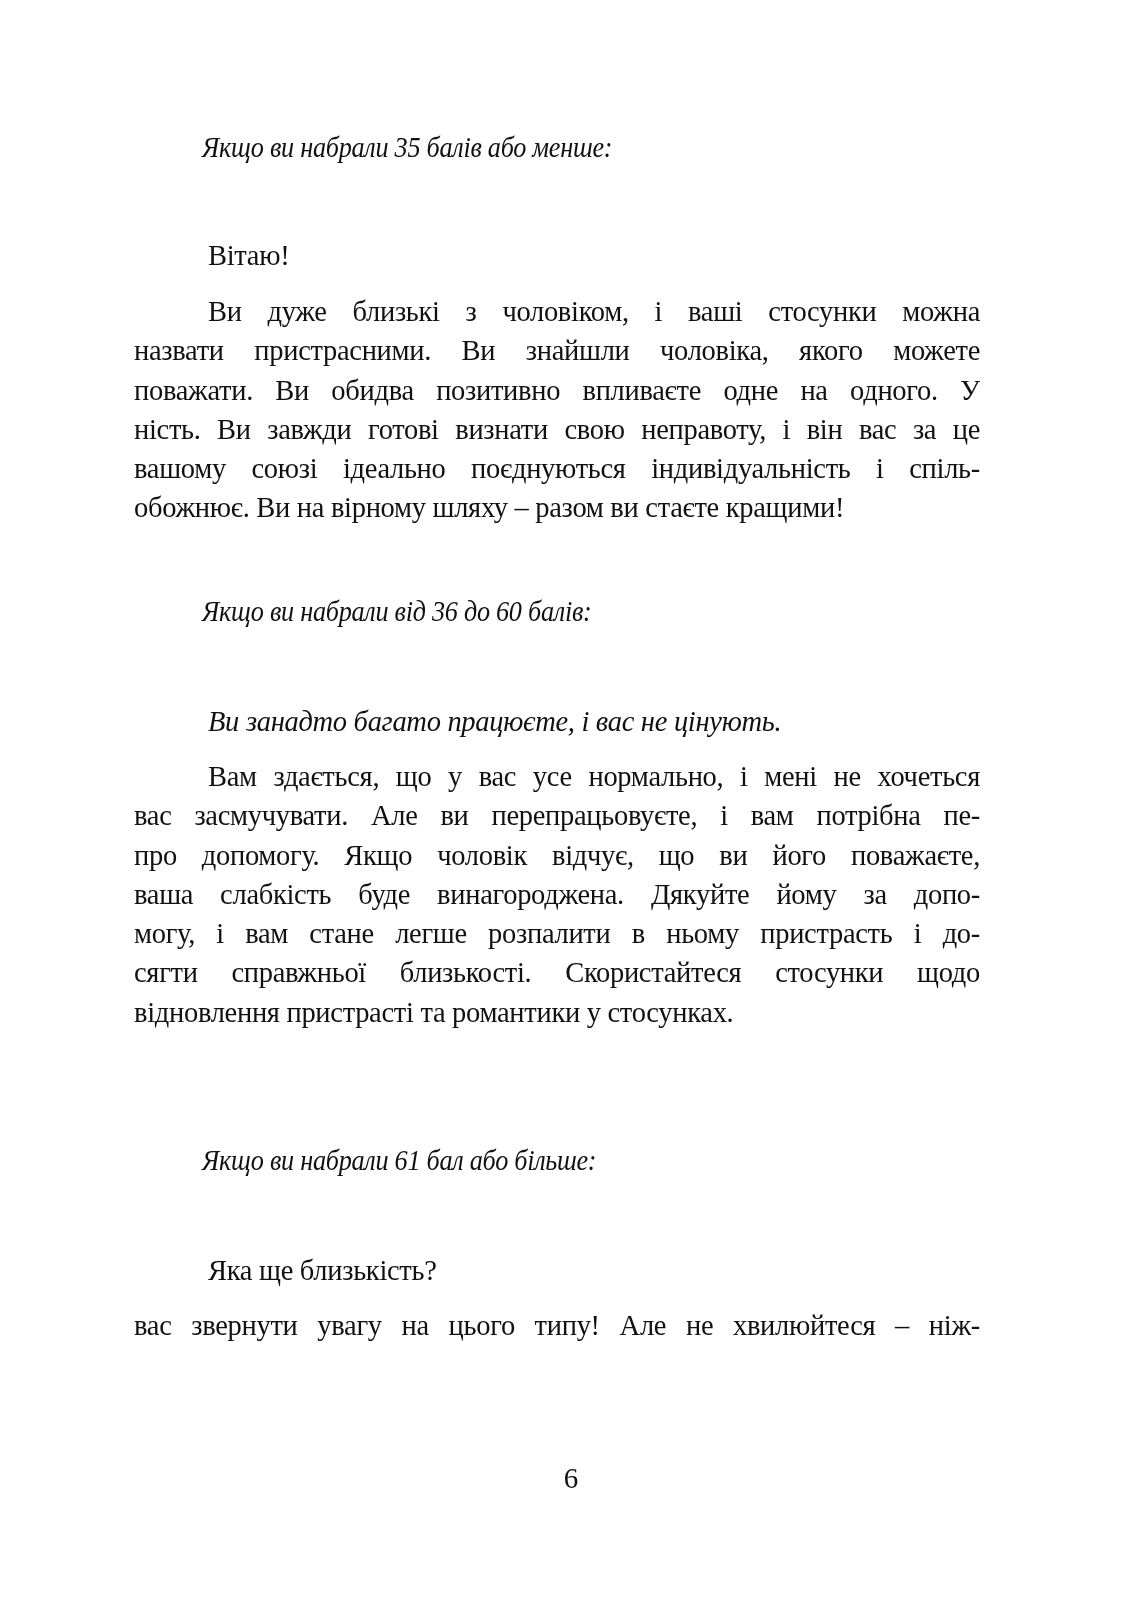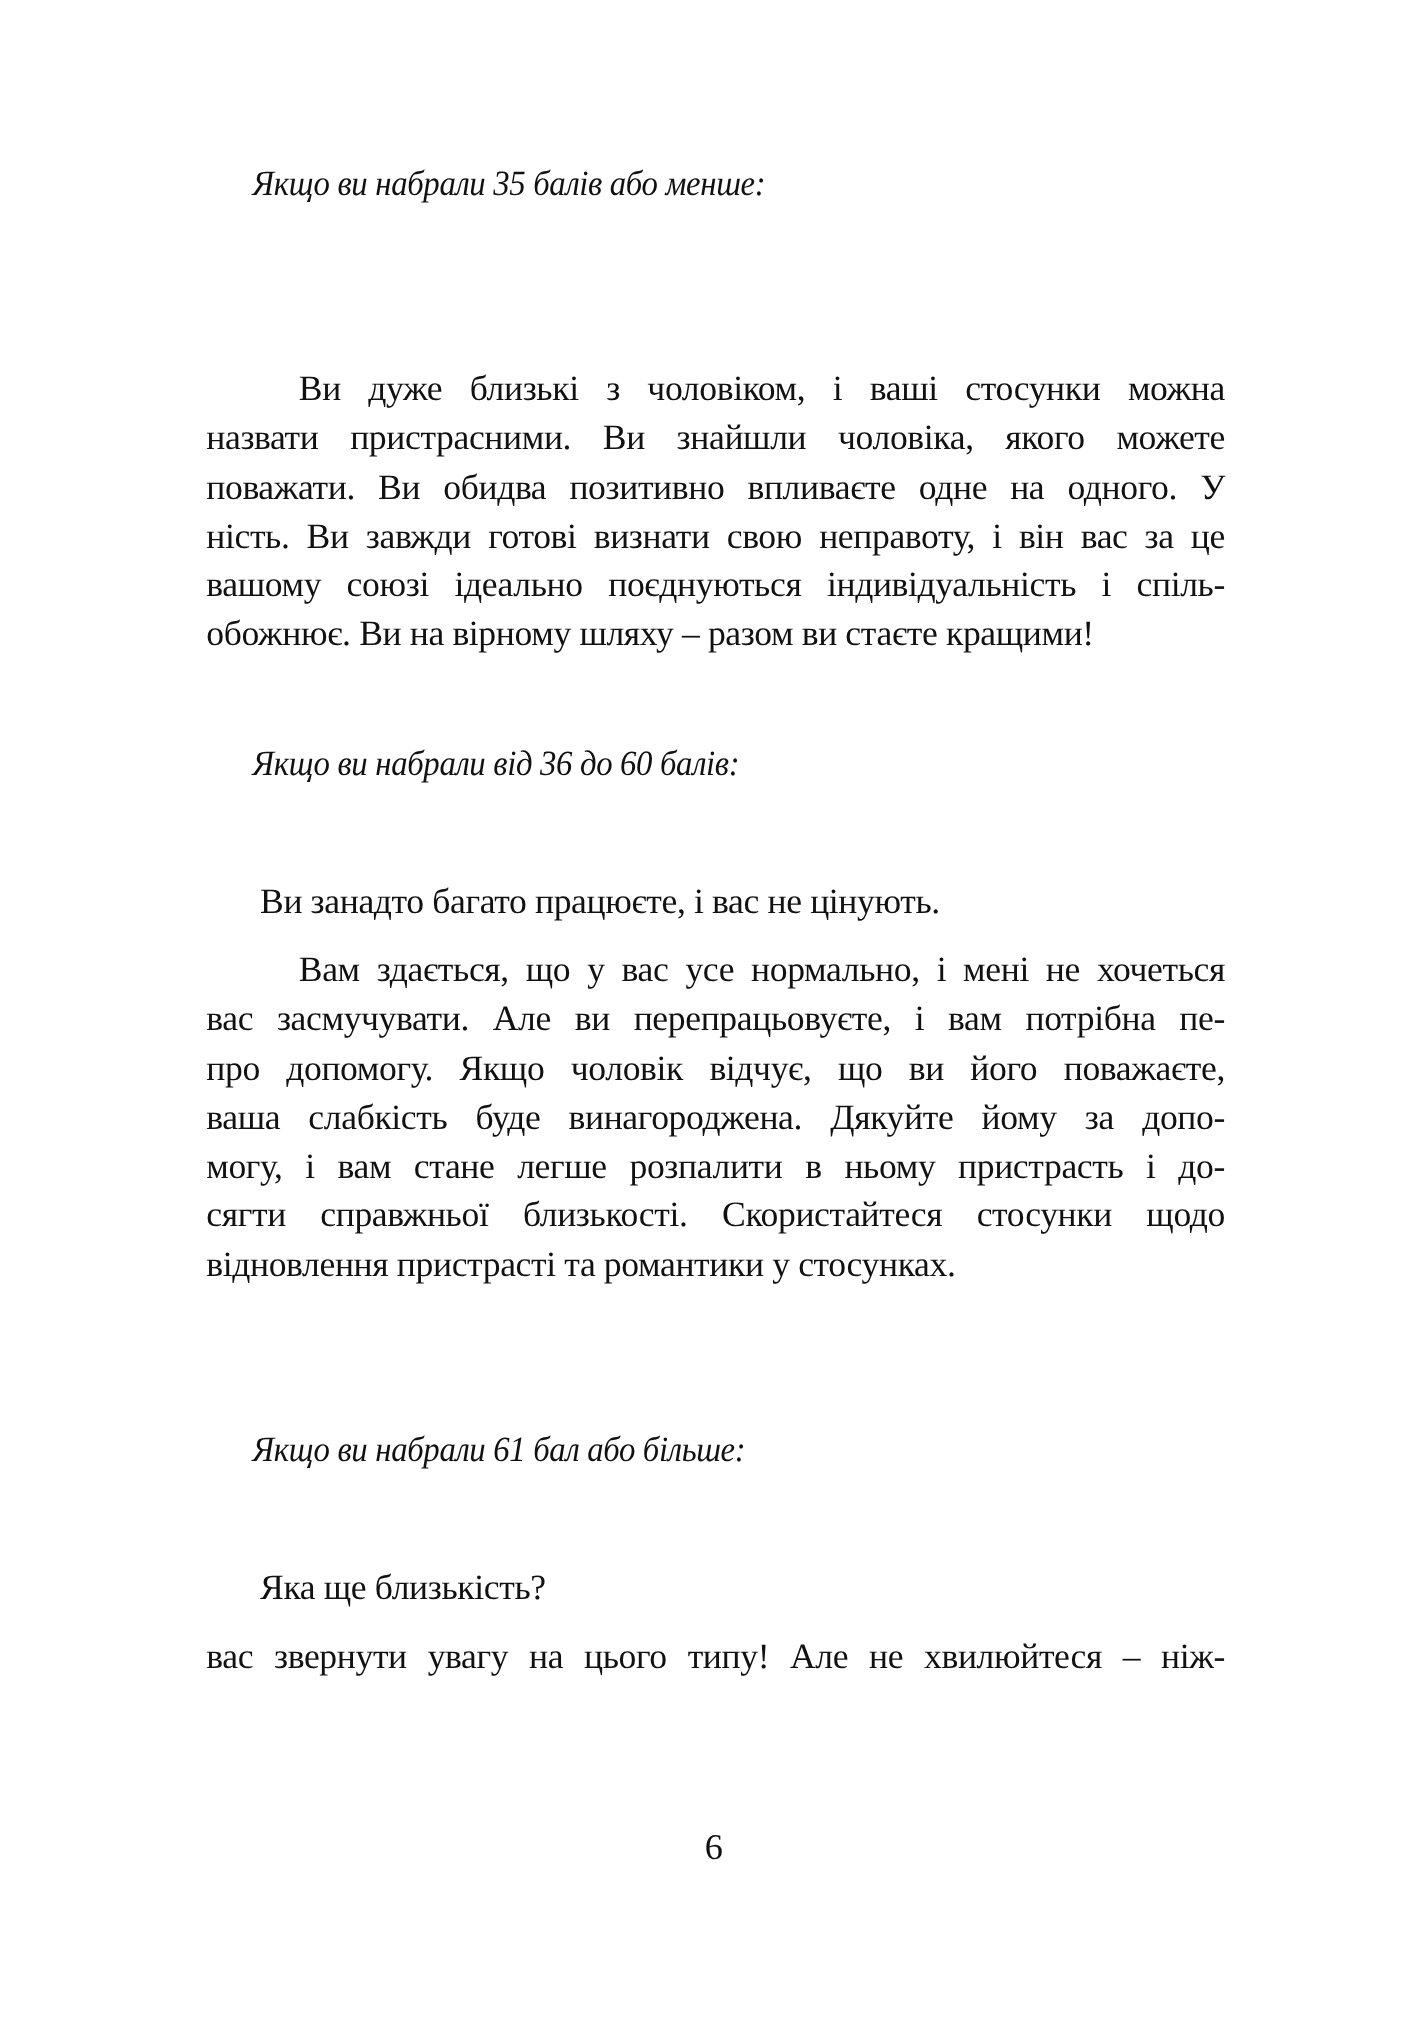--- a/index.html
+++ b/index.html
@@ -41,21 +41,20 @@
     }
     .para {
       text-align: justify;
       text-align-last: left;
     }
     .para .line {
       display: block;
       text-align: justify;
       text-align-last: justify;
       white-space: nowrap;
-      margin-left: 31px;
     }
     .para .line.last {
       text-align-last: left;
     }
     .para .line.indent {
       padding-left: 74px;
     }
     .page-number {
       position: absolute;
       top: 1462px;
@@ -64,31 +63,32 @@
       text-align: center;
       font-size: 29px;
     }
   </style>
 </head>
 <body>
 
 <div class="page">
 
   <div class="block heading" style="top:128px;">Якщо ви набрали 35 балів або менше:</div>
+  <div class="block first-line" style="top:236px;">Вітаю!</div>
   <div class="block para" style="top:292px;">
     <span class="line indent">Ви дуже близькі з чоловіком, і ваші стосунки можна</span>
     <span class="line">назвати пристрасними. Ви знайшли чоловіка, якого можете</span>
     <span class="line">поважати. Ви обидва позитивно впливаєте одне на одного. У</span>
     <span class="line">ність. Ви завжди готові визнати свою неправоту, і він вас за це</span>
     <span class="line">вашому союзі ідеально поєднуються індивідуальність і спіль-</span>
     <span class="line last">обожнює. Ви на вірному шляху – разом ви стаєте кращими!</span>
   </div>
 
   <div class="block heading" style="top:592px;">Якщо ви набрали від 36 до 60 балів:</div>
-  <div class="block first-line" style="top:702px;">Ви занадто багато працюєте, і вас не цінують.</div>
+  <div class="block first-line" style="top:702px;font-style:italic;">Ви занадто багато працюєте, і вас не цінують.</div>
   <div class="block para" style="top:757px;">
     <span class="line indent">Вам здається, що у вас усе нормально, і мені не хочеться</span>
     <span class="line">вас засмучувати. Але ви перепрацьовуєте, і вам потрібна пе-</span>
     <span class="line">про допомогу. Якщо чоловік відчує, що ви його поважаєте,</span>
     <span class="line">ваша слабкість буде винагороджена. Дякуйте йому за допо-</span>
     <span class="line">могу, і вам стане легше розпалити в ньому пристрасть і до-</span>
     <span class="line">сягти справжньої близькості. Скористайтеся стосунки щодо</span>
     <span class="line last">відновлення пристрасті та романтики у стосунках.</span>
   </div>
 

